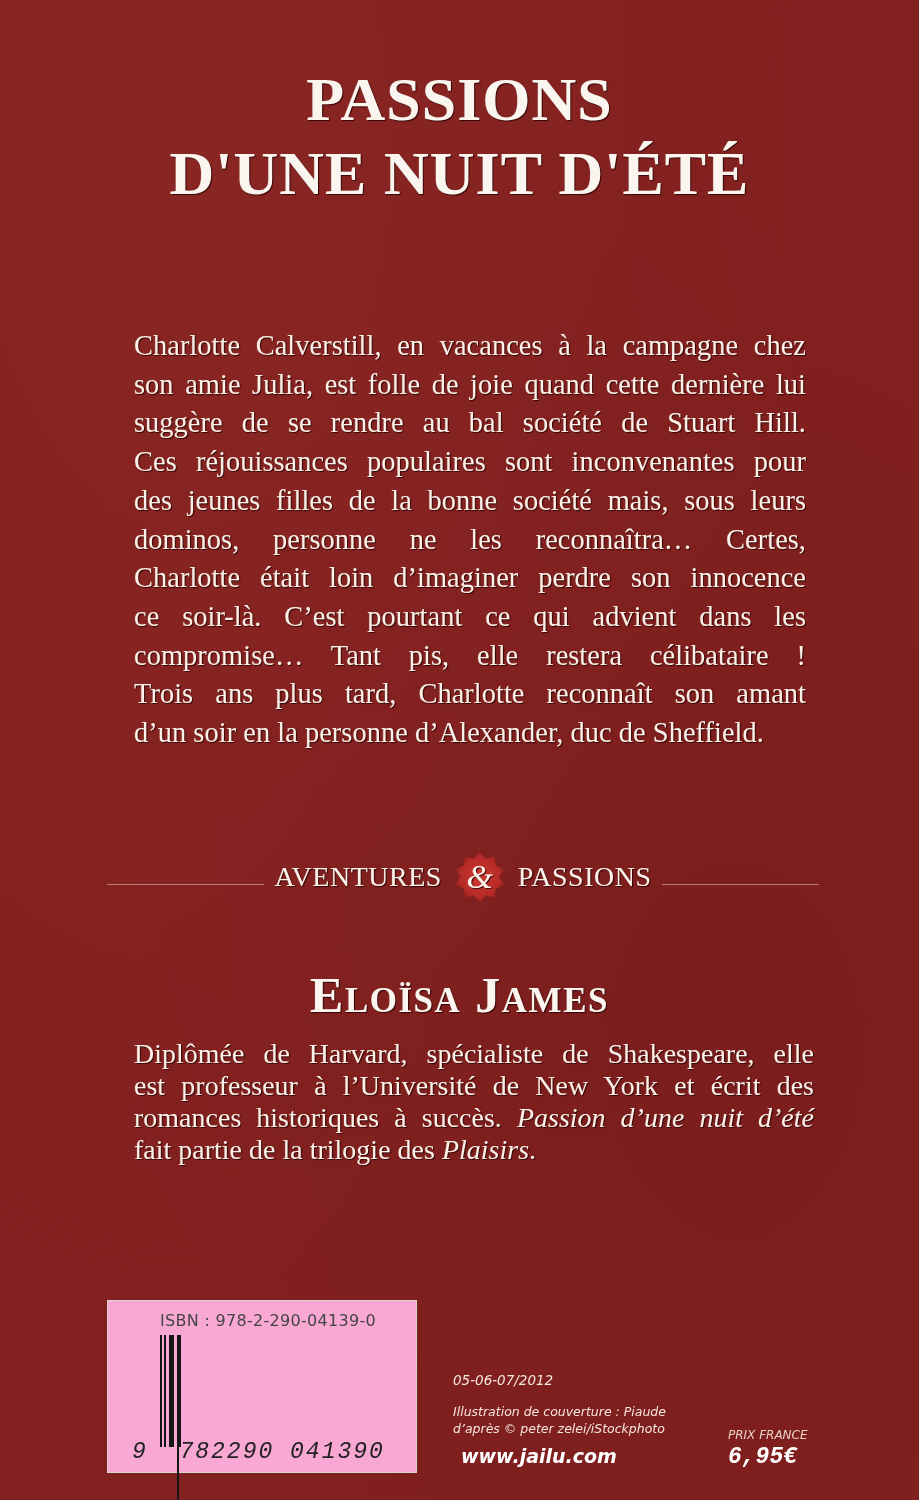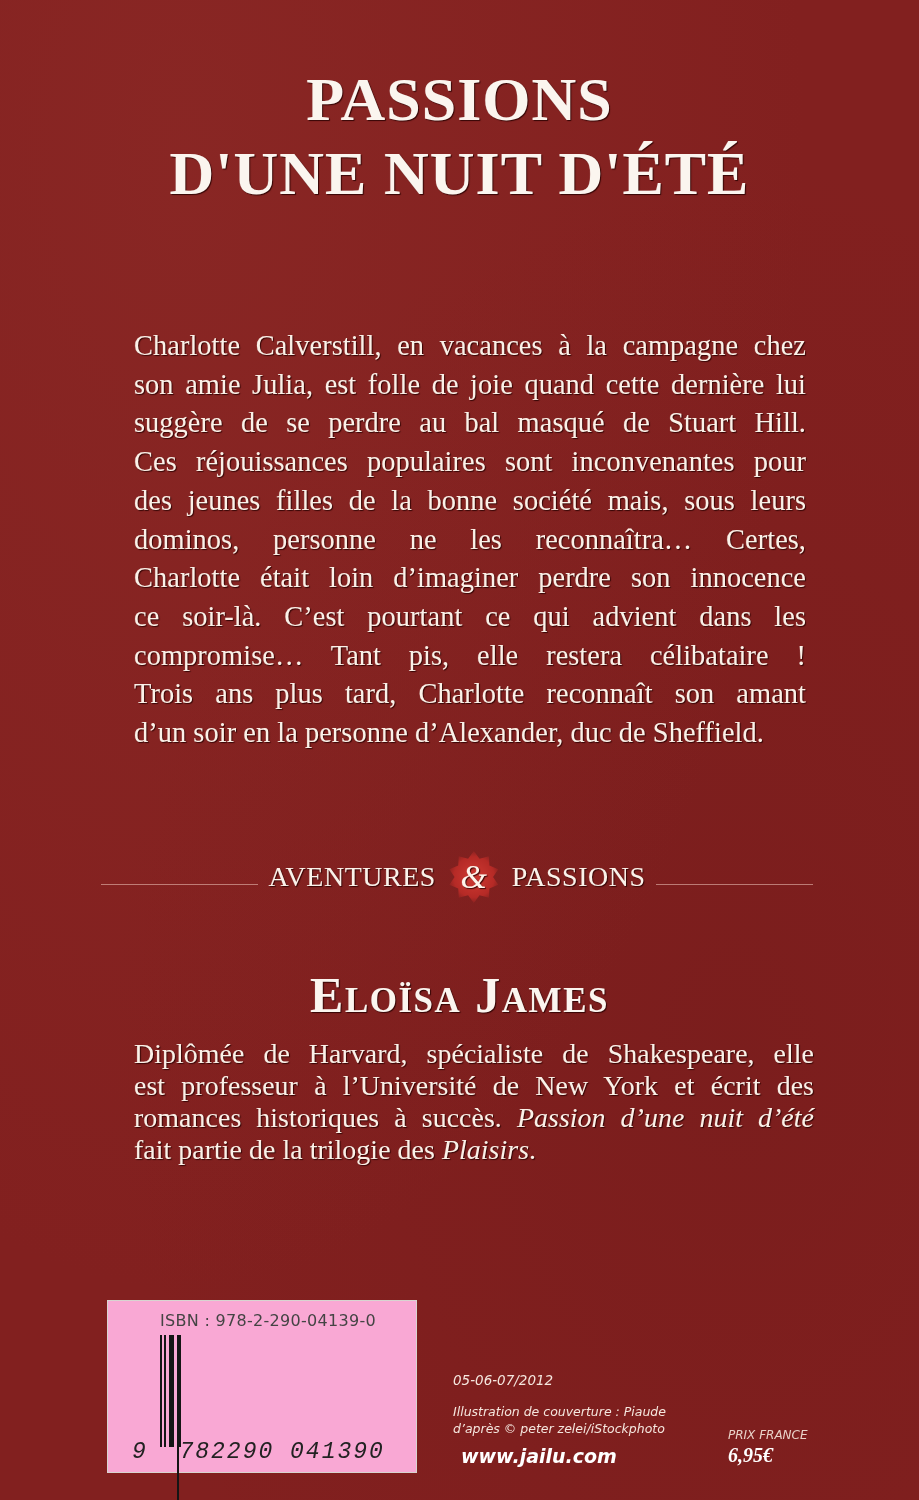--- a/index.html
+++ b/index.html
@@ -25,21 +25,21 @@
     .blurb {
       position: absolute; left: 134px; width: 672px; top: 327px;
       font-size: 28.5px; line-height: 38.7px;
       text-align: justify; text-align-last: left;
       color: #fbf1e8;
     }
     .blurb span { display: block; text-align: justify; text-align-last: justify; }
     .blurb span.last { text-align-last: left; }
 
     .series {
-      position: absolute; left: 101px; width: 712px; top: 855px; height: 44px;
+      position: absolute; left: 107px; width: 712px; top: 855px; height: 44px;
       display: flex; align-items: center; justify-content: center;
     }
     .series .rule { flex: 1; height: 1px; background: rgba(240,200,190,0.55); margin-top: 14px; }
     .series .label {
       font-size: 28px; letter-spacing: 0.5px; color: #fbf2ea; padding: 0 10px;
       font-variant: small-caps;
     }
     .series .amp-wrap {
       position: relative; width: 56px; height: 56px;
       display: flex; align-items: center; justify-content: center;
@@ -86,38 +86,38 @@
       font-family: Liberation Mono, monospace; font-size: 23px; color: #222; letter-spacing: 2px;
     }
 
     .meta { position: absolute; left: 453px; font-family: "DejaVu Sans", "Liberation Sans", sans-serif; color: #f5e6de; }
     .date { top: 1372px; font-size: 13.5px; }
     .credit1 { top: 1404px; font-size: 12.5px; }
     .credit2 { top: 1421px; font-size: 12.5px; }
     .site { top: 1445px; font-size: 19px; font-weight: bold; color: #fff; margin-left: 8px; }
 
     .price-label { position: absolute; left: 728px; top: 1428px; font-family: "DejaVu Sans", sans-serif; font-size: 12px; color: #e9d2c8; }
-    .price { position: absolute; left: 728px; top: 1444px; font-family: Liberation Serif, serif; font-size: 20px; font-weight: bold; color: #fff; }
+    .price { position: absolute; left: 728px; top: 1444px; font-family: Liberation Mono, monospace; font-size: 23px; font-weight: bold; color: #fff; }
   </style>
 </head>
 <body>
 
 
 
 <div>
 
   <h1 class="title emboss">
     <span style="display:block">PASSIONS</span>
     <span style="display:block">D'UNE NUIT D'ÉTÉ</span>
   </h1>
 
   <div class="blurb emboss">
     <span>Charlotte Calverstill, en vacances à la campagne chez</span>
     <span>son amie Julia, est folle de joie quand cette dernière lui</span>
-    <span>suggère de se perdre au bal masqué de Stuart Hill.</span>
+    <span>suggère de se rendre au bal société de Stuart Hill.</span>
     <span>Ces réjouissances populaires sont inconvenantes pour</span>
     <span>des jeunes filles de la bonne société mais, sous leurs</span>
     <span>dominos, personne ne les reconnaîtra… Certes,</span>
     <span>Charlotte était loin d’imaginer perdre son innocence</span>
     <span>ce soir-là. C’est pourtant ce qui advient dans les</span>
     <span>compromise… Tant pis, elle restera célibataire !</span>
     <span>Trois ans plus tard, Charlotte reconnaît son amant</span>
     <span class="last">d’un soir en la personne d’Alexander, duc de Sheffield.</span>
   </div>
 

